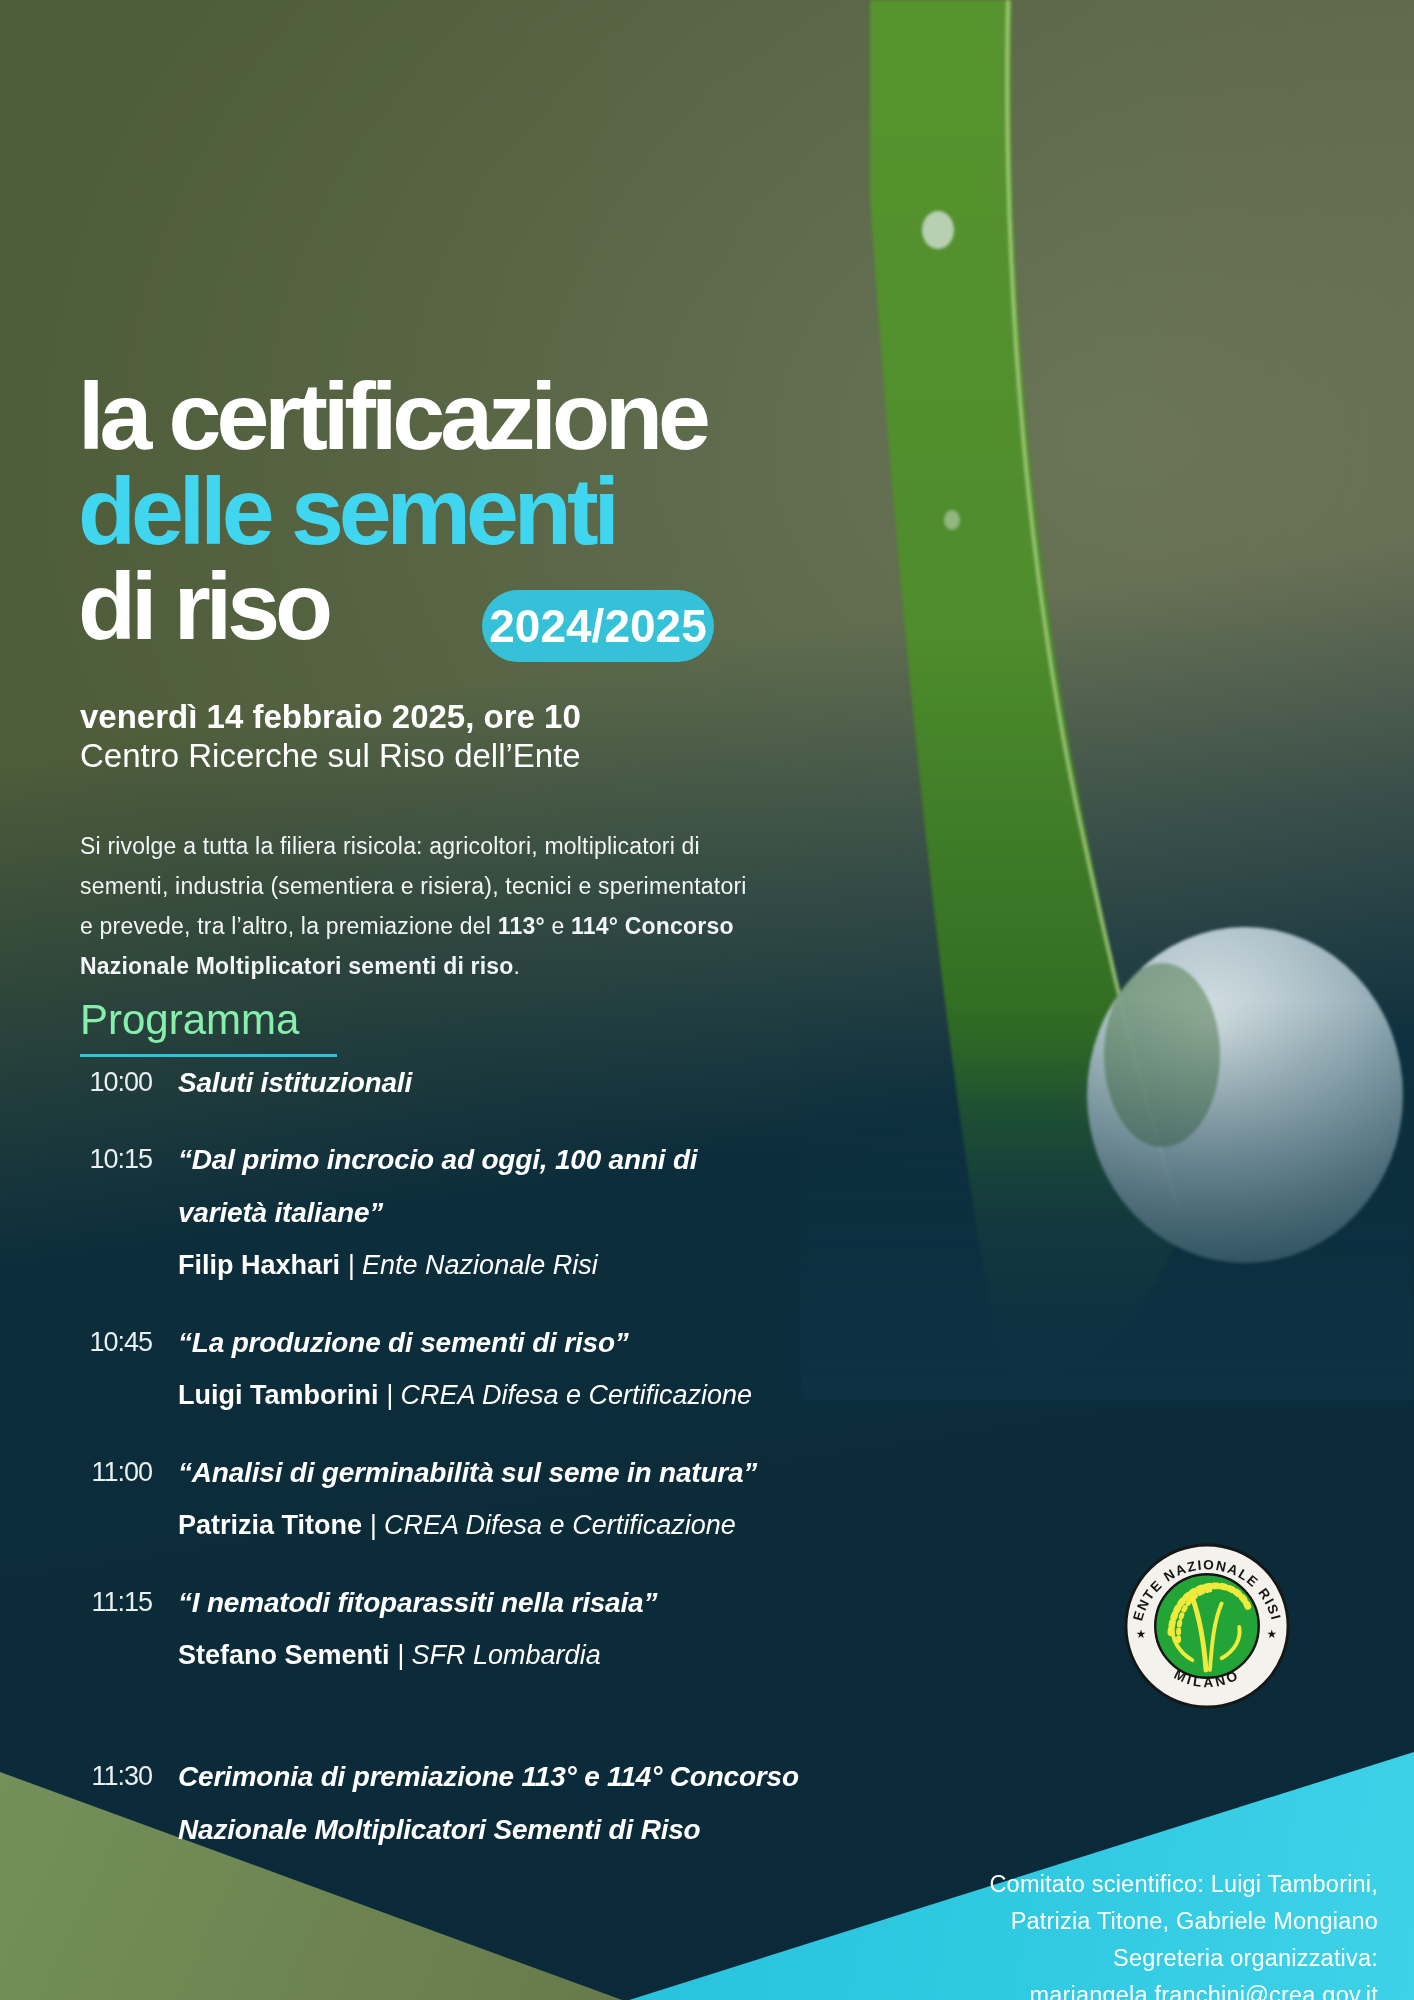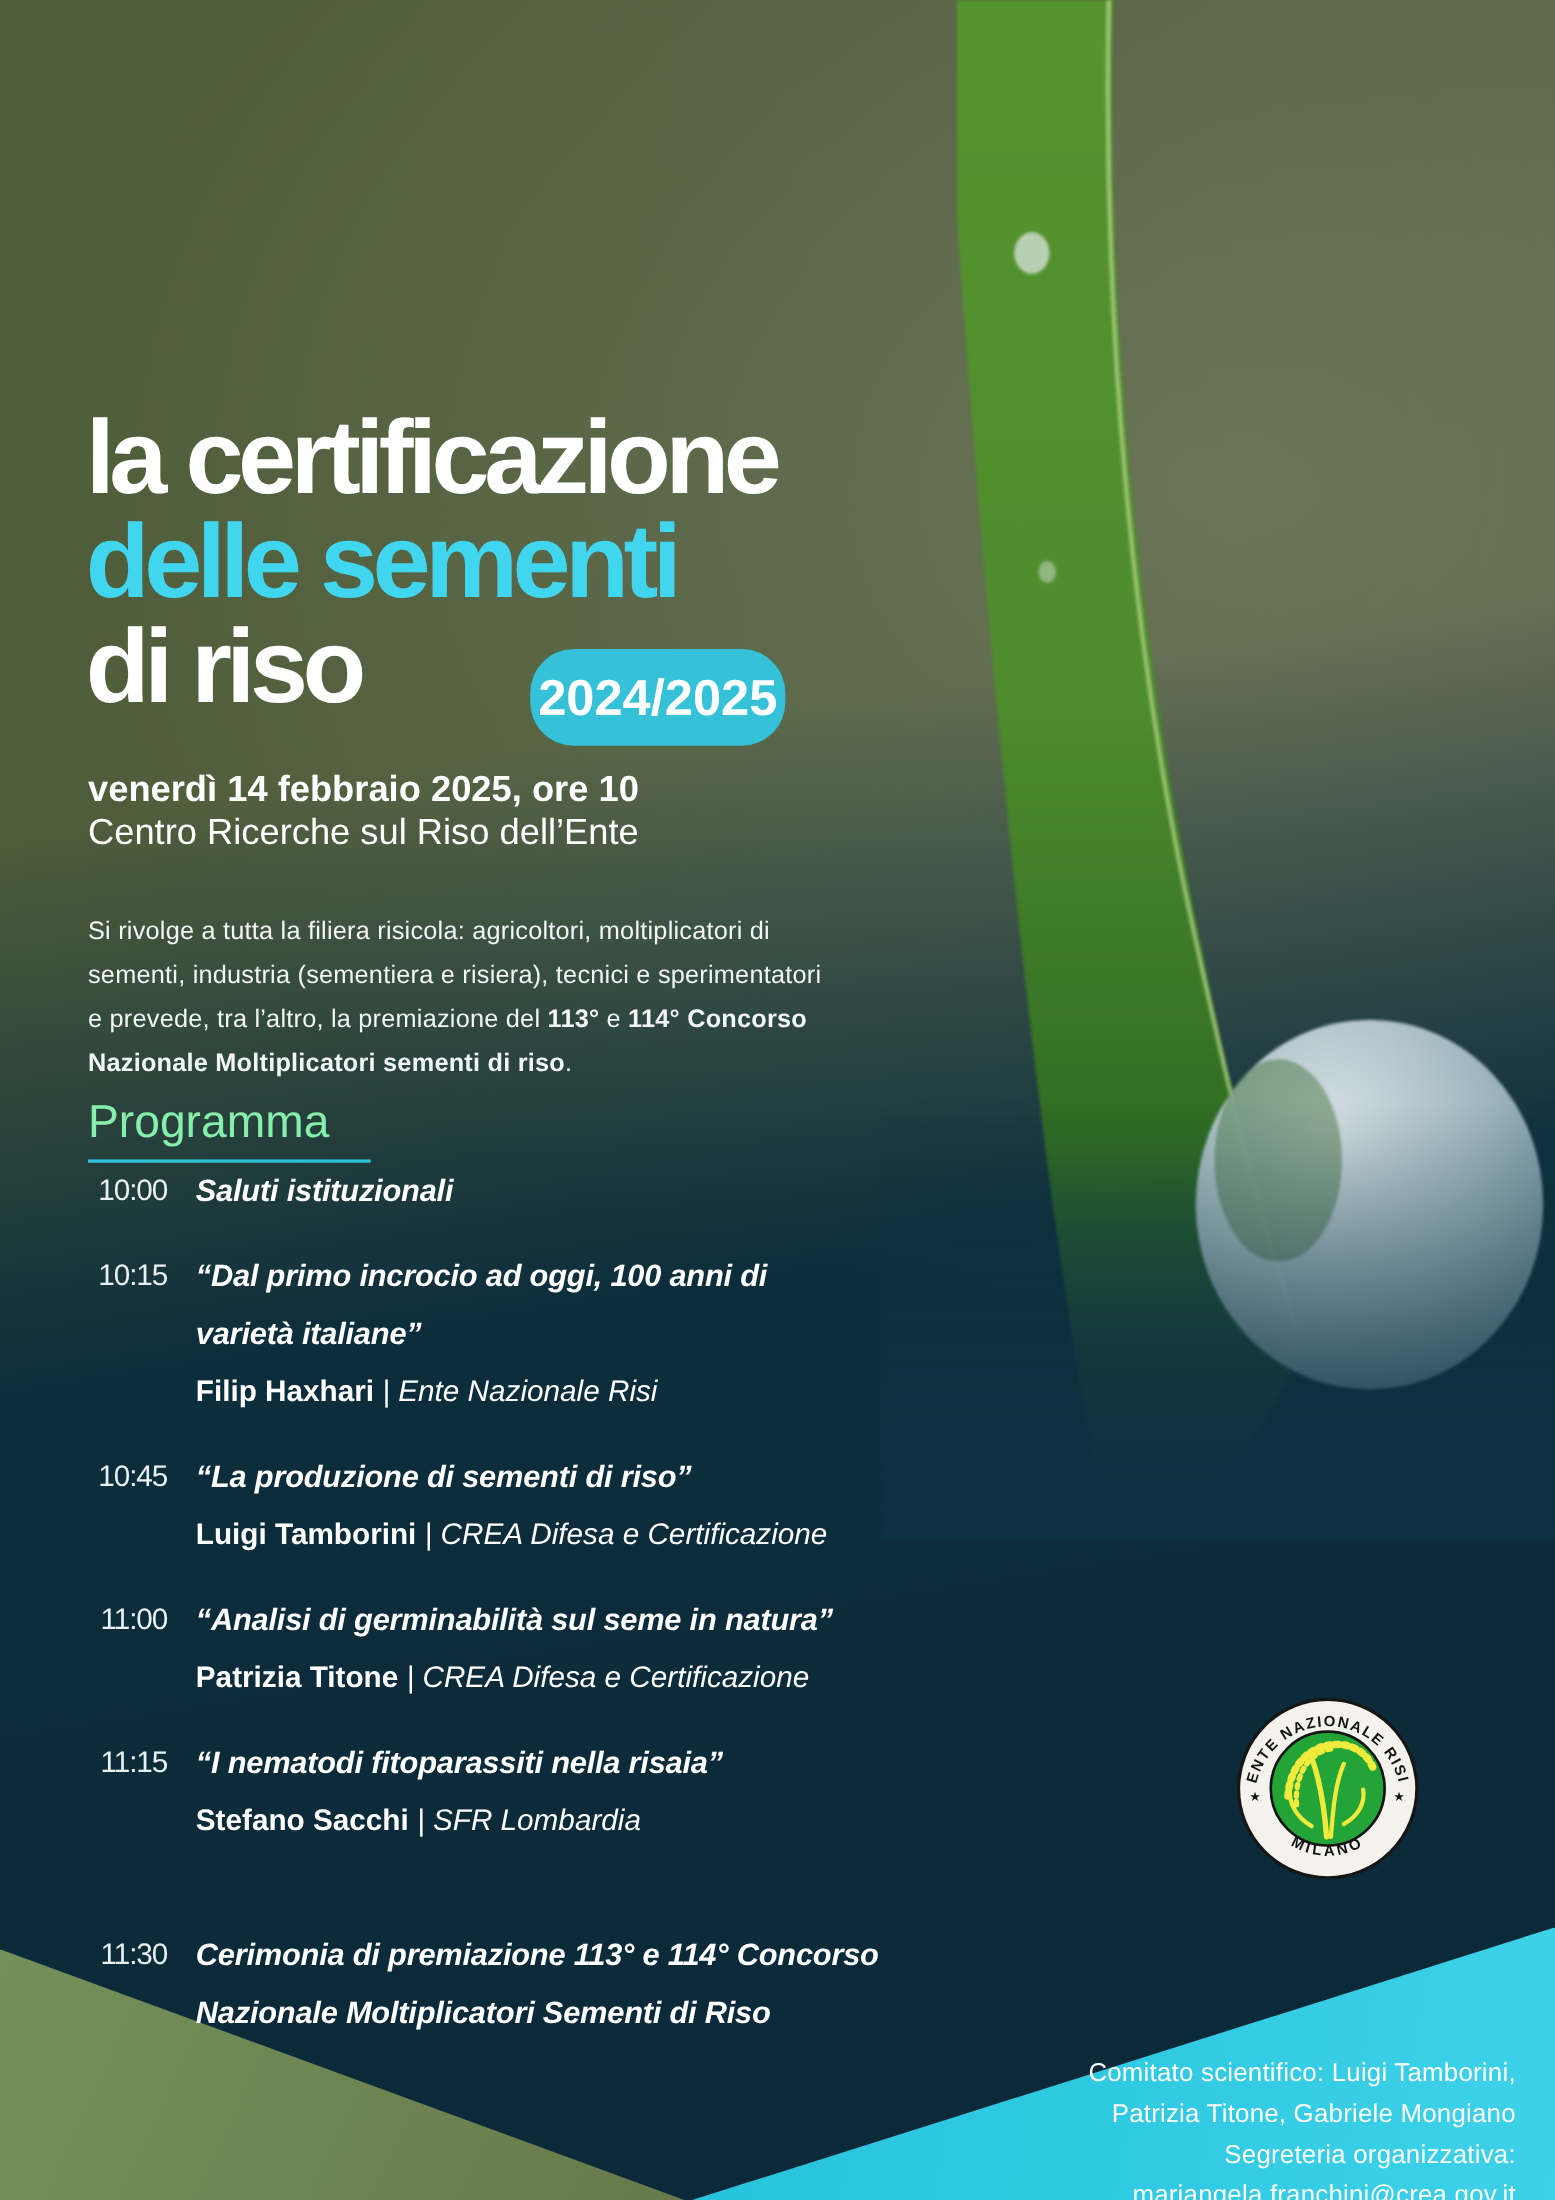--- a/index.html
+++ b/index.html
@@ -40,21 +40,21 @@
   }
   
   .title-line{
     position:absolute;left:78px;color:#fff;font-weight:700;
     font-size:95px;line-height:96px;letter-spacing:-5px;white-space:nowrap;
   }
   .t1{top:368px;}
   .t2{top:463px;color:var(--title-cyan);}
   .t3{top:558px;}
   .badge{
-    position:absolute;left:482px;top:590px;width:232px;height:88px;
+    position:absolute;left:482px;top:590px;width:232px;height:72px;
     background:#35c2d8;border-radius:40px;color:#fff;font-weight:700;
     font-size:46px;display:flex;align-items:center;justify-content:center;
     letter-spacing:0;
     text-align:right;
   }
   
   .date-line{position:absolute;left:80px;top:698px;color:#fff;font-weight:700;font-size:33px;white-space:nowrap;}
   .venue-line{position:absolute;left:80px;color:#fff;font-weight:400;font-size:33px;white-space:nowrap;}
   .v1{top:737px;}
   .v2{top:775px;}
@@ -181,21 +181,21 @@
         <div class="prog-time">11:00</div>
         <div class="prog-body">
           <div class="prog-title">“Analisi di germinabilità sul seme in natura”</div>
           <div class="prog-speaker"><span class="sp-name">Patrizia Titone</span><span class="sp-affil"> | CREA Difesa e Certificazione</span></div>
         </div>
       </div>
       <div class="prog-item">
         <div class="prog-time">11:15</div>
         <div class="prog-body">
           <div class="prog-title">“I nematodi fitoparassiti nella risaia”</div>
-          <div class="prog-speaker"><span class="sp-name">Stefano Sacchi</span><span class="sp-affil"> | SFR Lombardia</span></div>
+          <div class="prog-speaker"><span class="sp-name">Stefano Sementi</span><span class="sp-affil"> | SFR Lombardia</span></div>
         </div>
       </div>
       <div class="prog-item">
         <div class="prog-time">11:30</div>
         <div class="prog-body">
           <div class="prog-title">Cerimonia di premiazione 113° e 114° Concorso</div>
           <div class="prog-title">Nazionale Moltiplicatori Sementi di Riso</div>
         </div>
       </div>
     </div>

